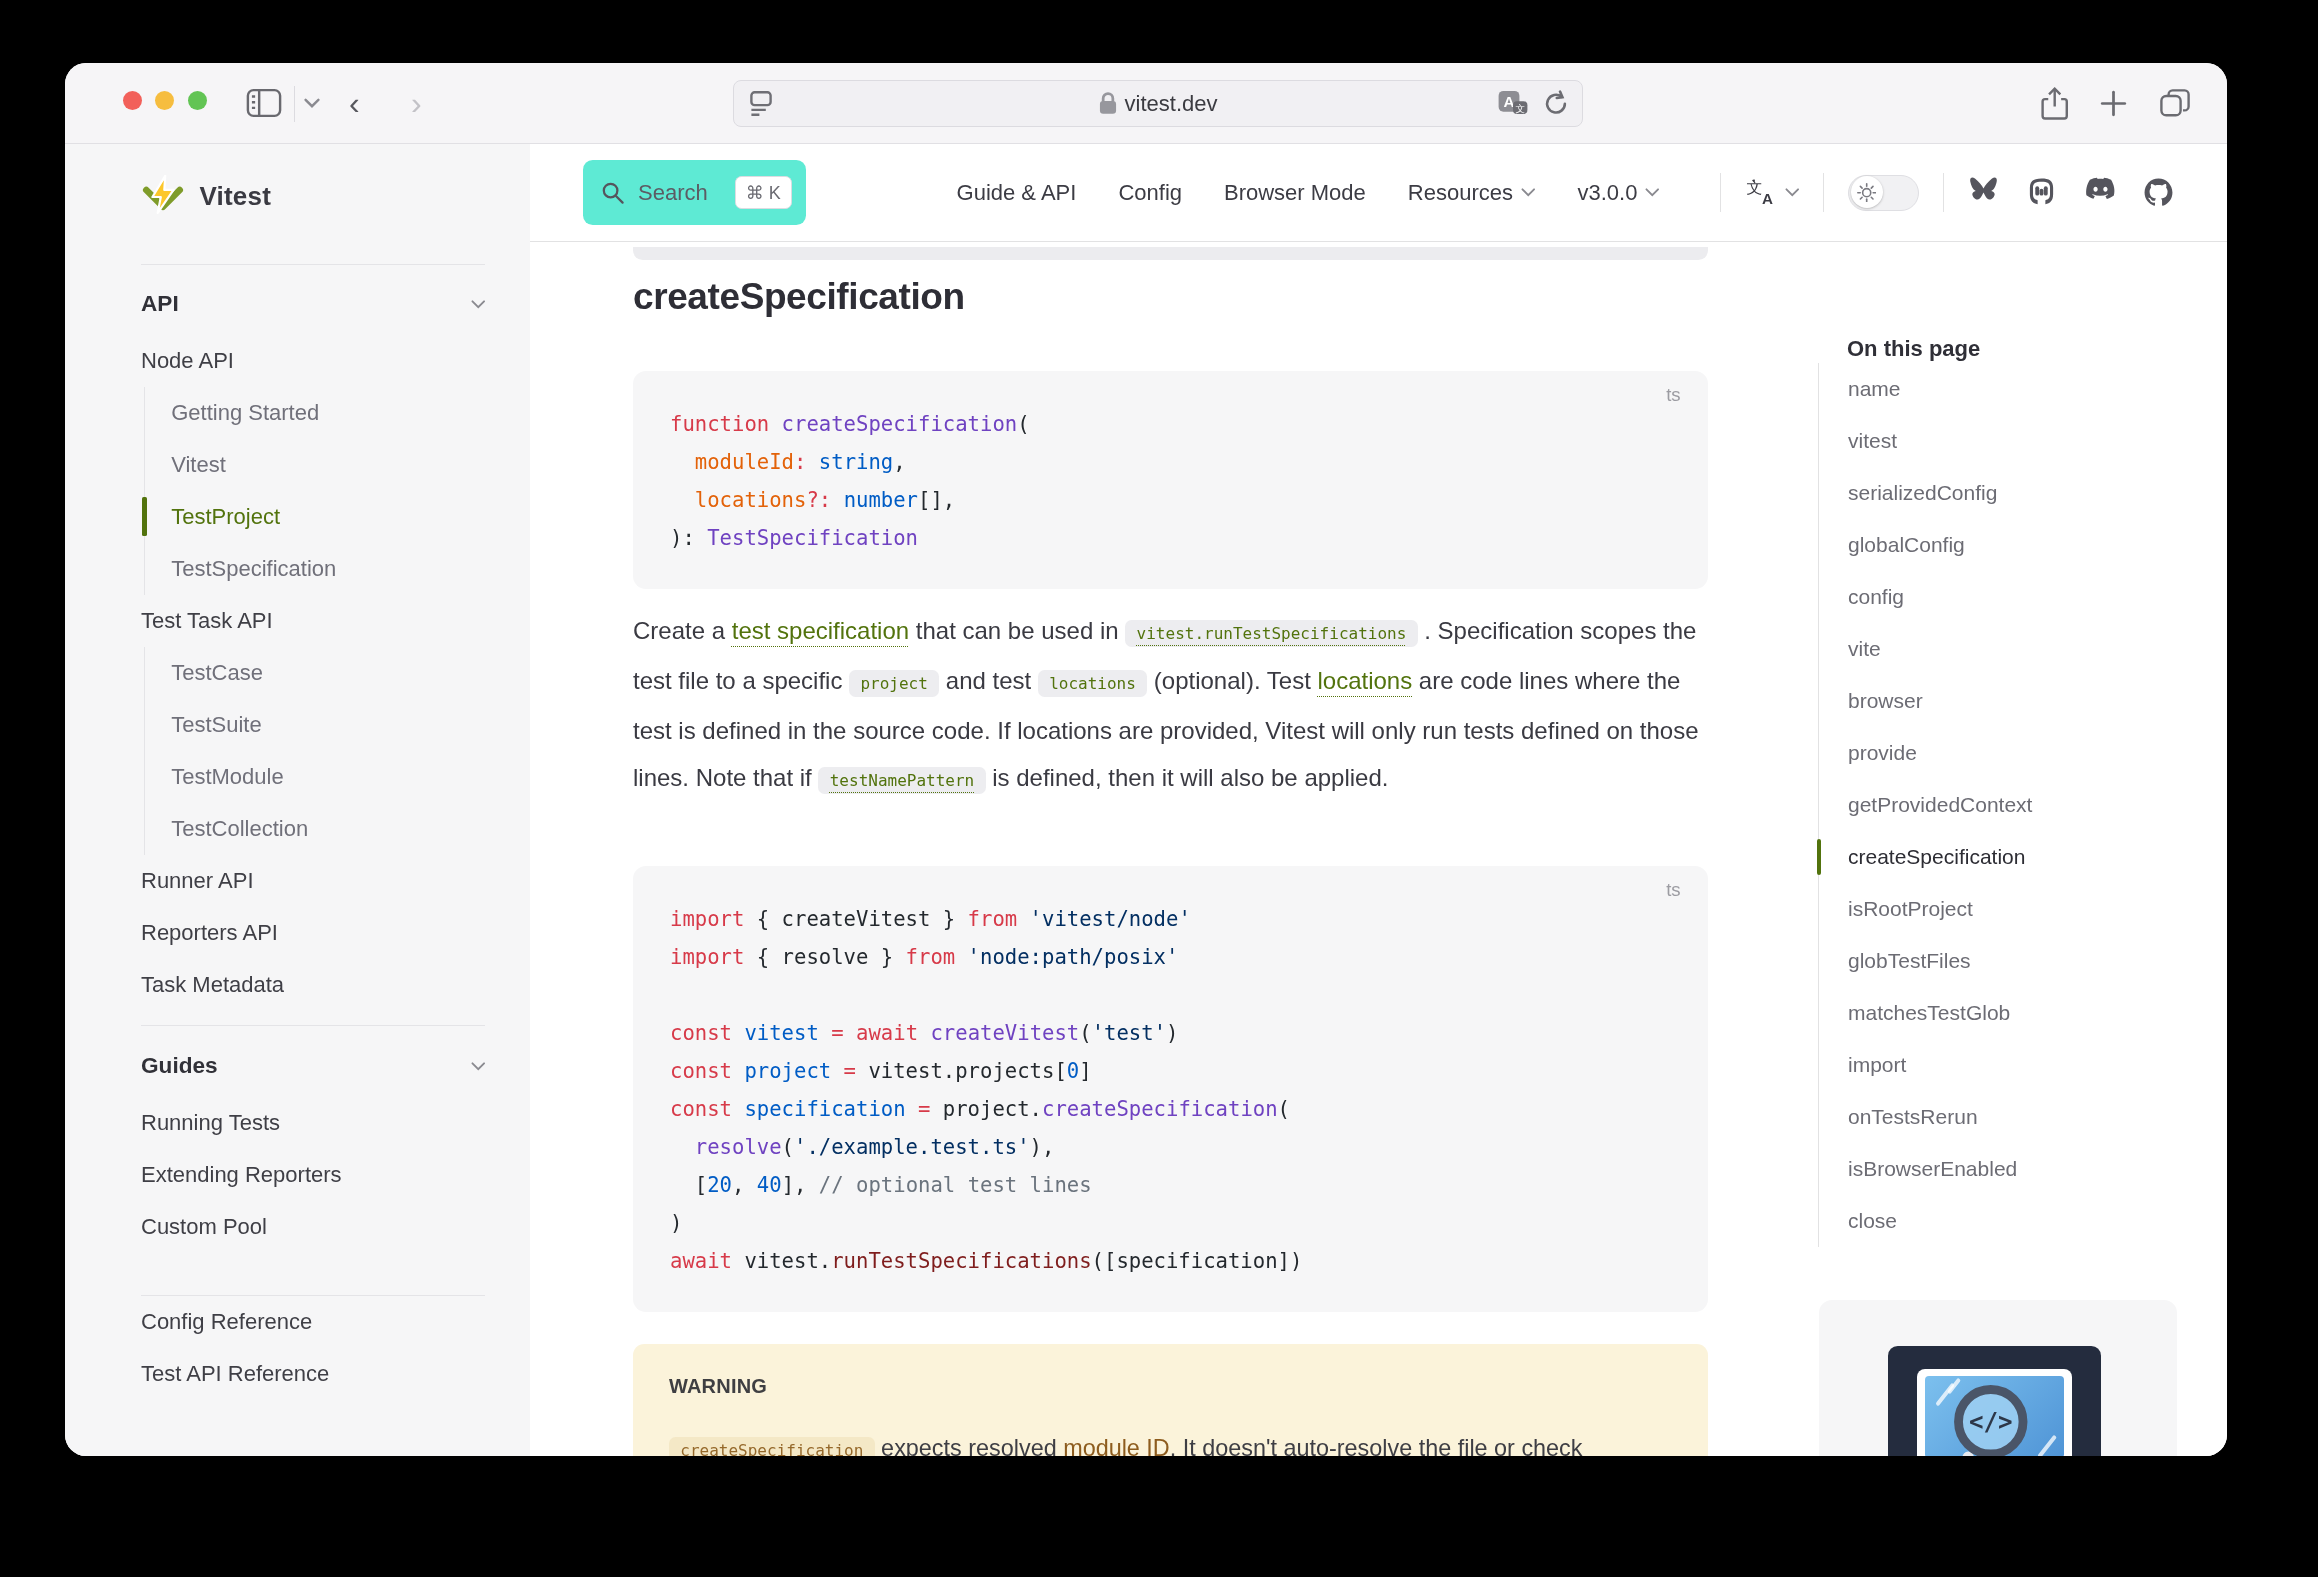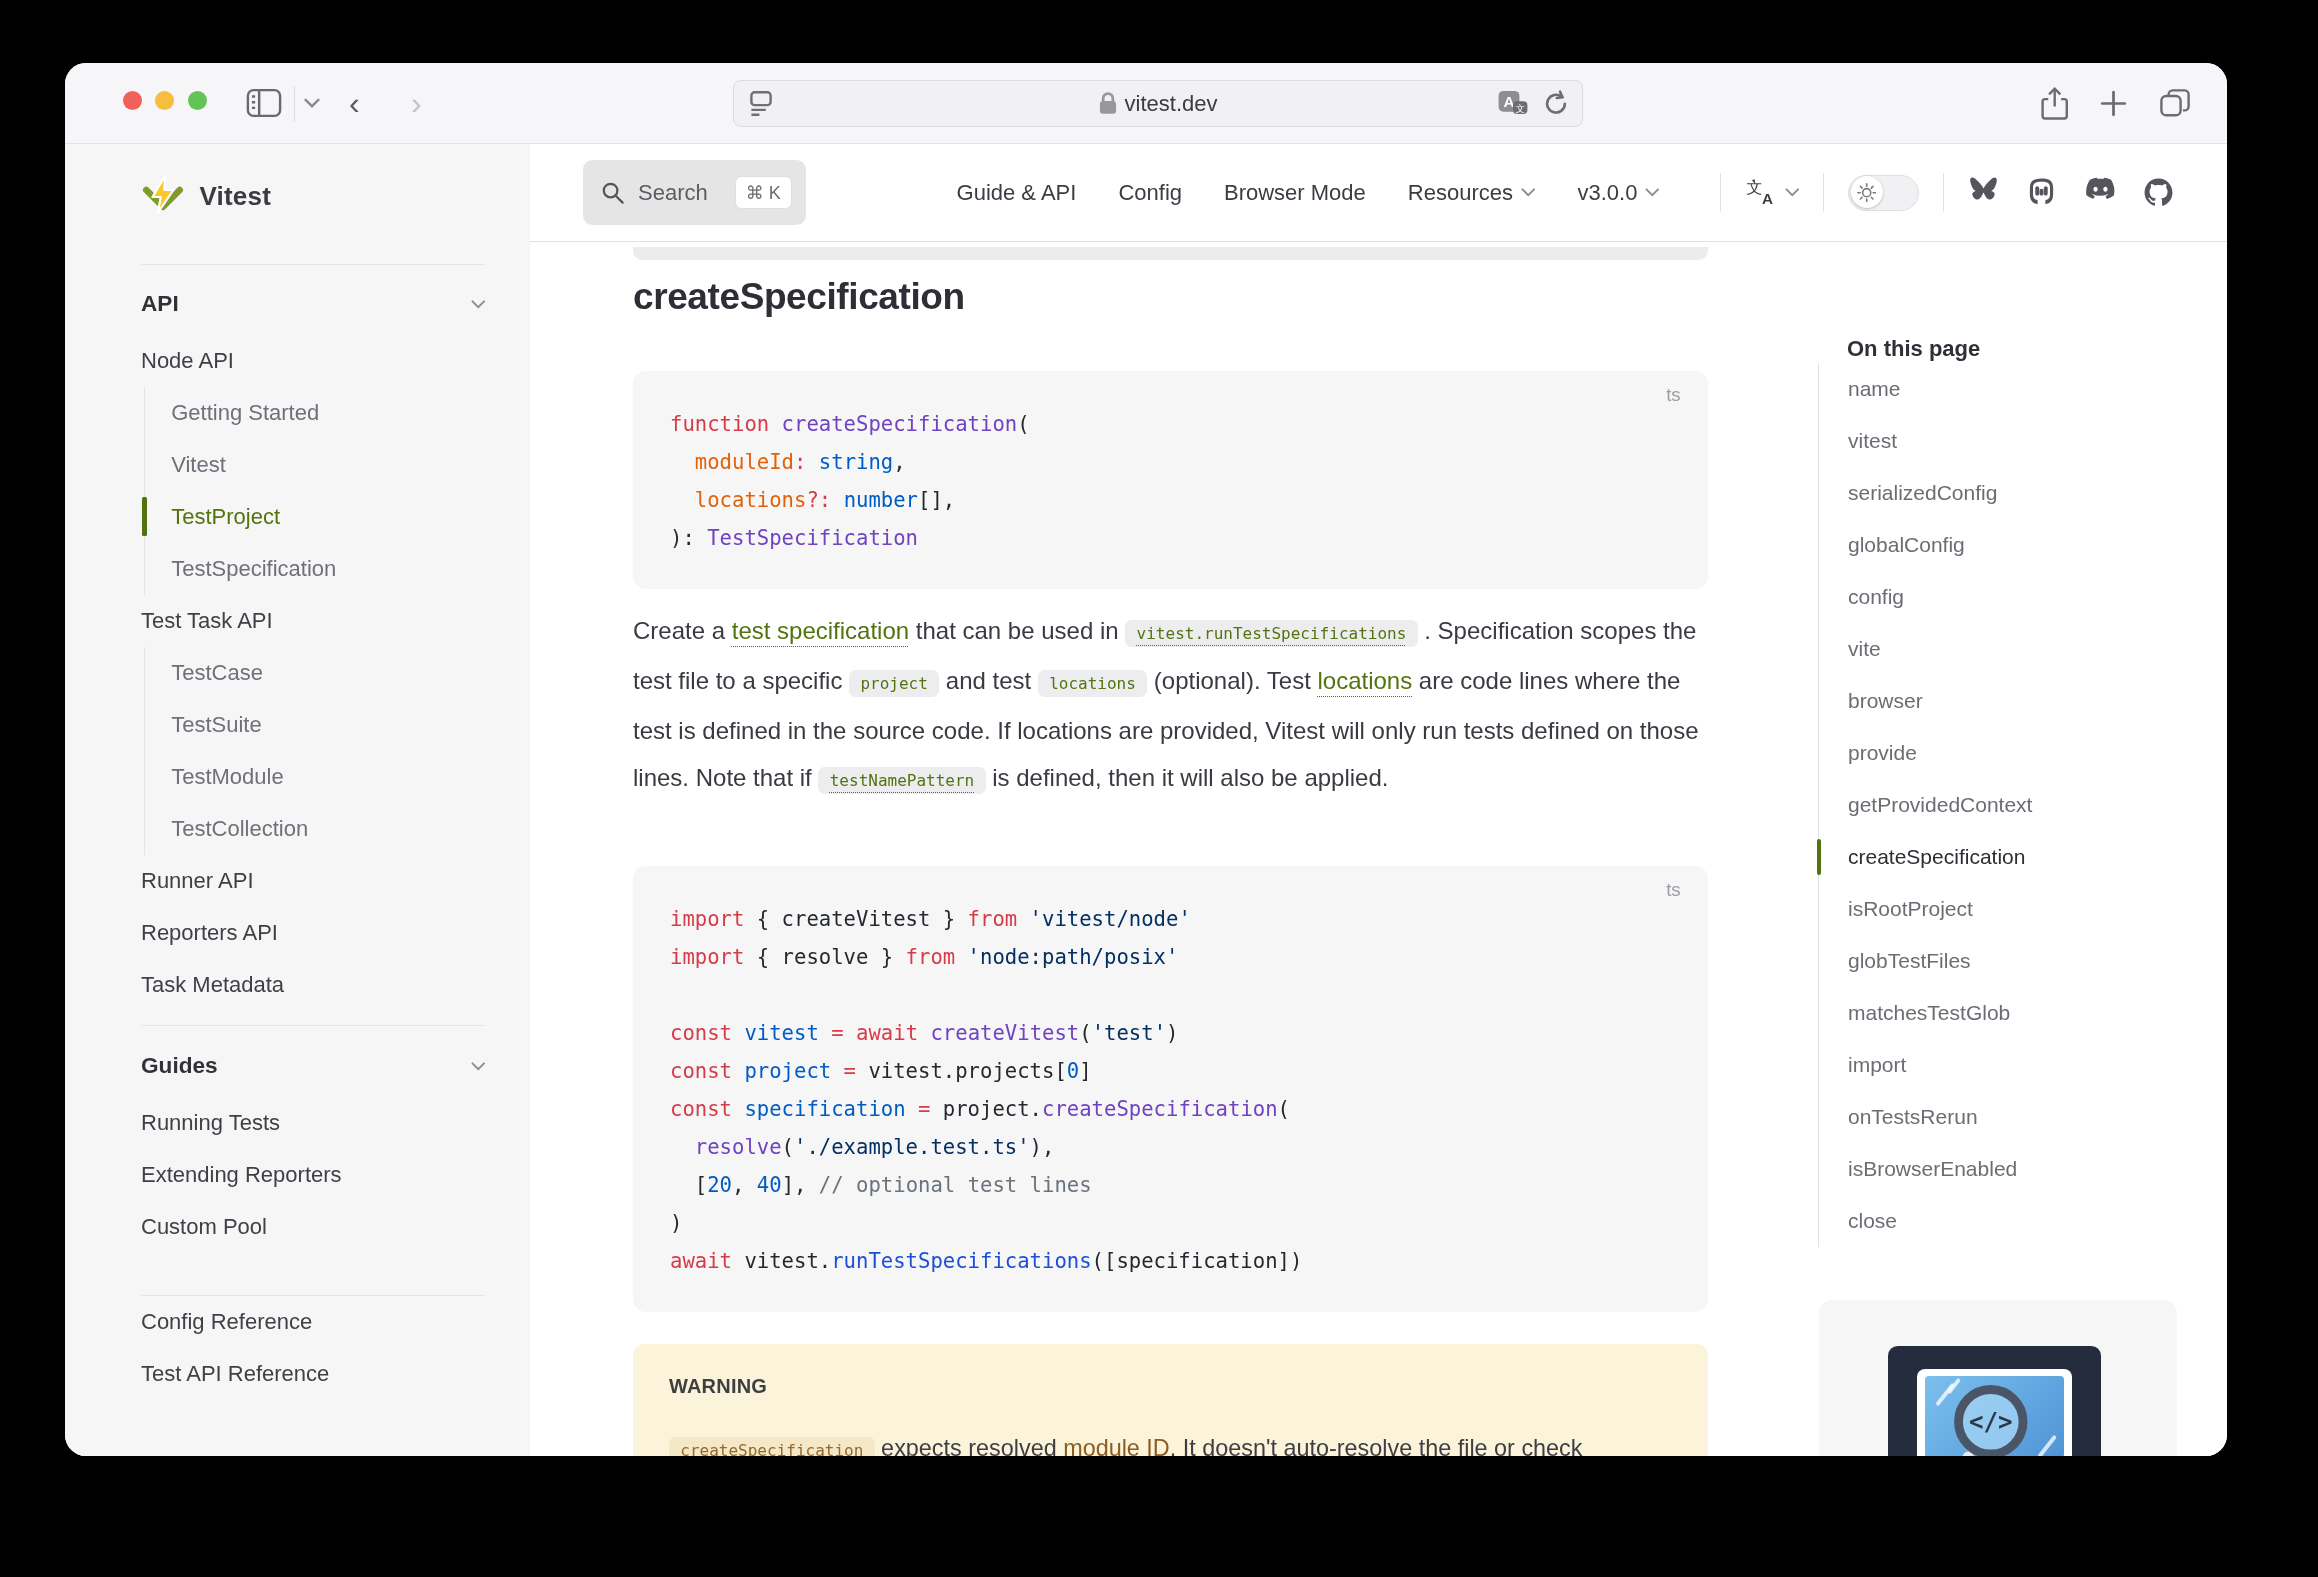--- a/index.html
+++ b/index.html
@@ -48,21 +48,21 @@
   .sb-group .sb-item.active { color:#52730d; }
   .sb-group .sb-item.active::before { content:""; position:absolute; left:-29px; top:6.5px; bottom:6.5px;
     width:4.8px; background:#52730d; border-radius:1.6px; }
   .sb-section { margin-bottom:8px; }
   .sb-section .sb-divider { margin-top:14.5px; }
   .sb-section.plain { padding-top:19.4px; }
 
   
   .navbar { position:absolute; left:465px; right:0; top:81px; height:98px; background:#fff;
     border-bottom:0.8px solid #e2e2e3; display:flex; align-items:center; padding:0 53px; }
-  .searchbtn { display:flex; align-items:center; gap:13px; background:#e5e5e5;
+  .searchbtn { display:flex; align-items:center; gap:13px; background:#5eead4;
     border-radius:9.7px; height:65px; padding:0 14.5px 0 18px; width:223px; }
   .searchbtn .s-label { font-size:22px; color:#5c5c64; font-weight:500; flex:1; }
   .kbd { background:#fff; border:0.8px solid #dcdce1; border-radius:6.5px; padding:4.8px 9.7px;
     font-size:18px; color:#6b6b72; }
   .nav-right { margin-left:auto; display:flex; align-items:center; gap:0; }
   .nav-links { display:flex; align-items:center; gap:42px; margin-right:36px; }
   .nav-link { display:flex; align-items:center; gap:8px; font-size:22px; font-weight:500; color:#3c3c44; }
   .chev { width:14.5px; height:14.5px; }
   .nav-sep { width:0.8px; height:39px; background:#e2e2e3; margin:0 24px; }
   .toggle { width:71px; height:36px; border-radius:18px; background:#f1f1f3; border:0.8px solid #dfdfe3; position:relative; }
@@ -383,21 +383,21 @@
       <div>
           <div class="codeline"><span style="color: rgb(215, 58, 73);">import</span><span style="color: rgb(36, 41, 46);"> { createVitest } </span><span style="color: rgb(215, 58, 73);">from</span><span style="color: rgb(36, 41, 46);"> </span><span style="color: rgb(3, 47, 98);">'vitest/node'</span></div>
           <div class="codeline"><span style="color: rgb(215, 58, 73);">import</span><span style="color: rgb(36, 41, 46);"> { resolve } </span><span style="color: rgb(215, 58, 73);">from</span><span style="color: rgb(36, 41, 46);"> </span><span style="color: rgb(3, 47, 98);">'node:path/posix'</span></div>
           <div class="codeline">&nbsp;</div>
           <div class="codeline"><span style="color: rgb(215, 58, 73);">const</span><span style="color: rgb(36, 41, 46);"> </span><span style="color: rgb(0, 92, 197);">vitest</span><span style="color: rgb(36, 41, 46);"> </span><span style="color: rgb(215, 58, 73);">=</span><span style="color: rgb(36, 41, 46);"> </span><span style="color: rgb(215, 58, 73);">await</span><span style="color: rgb(36, 41, 46);"> </span><span style="color: rgb(111, 66, 193);">createVitest</span><span style="color: rgb(36, 41, 46);">(</span><span style="color: rgb(3, 47, 98);">'test'</span><span style="color: rgb(36, 41, 46);">)</span></div>
           <div class="codeline"><span style="color: rgb(215, 58, 73);">const</span><span style="color: rgb(36, 41, 46);"> </span><span style="color: rgb(0, 92, 197);">project</span><span style="color: rgb(36, 41, 46);"> </span><span style="color: rgb(215, 58, 73);">=</span><span style="color: rgb(36, 41, 46);"> vitest.projects[</span><span style="color: rgb(0, 92, 197);">0</span><span style="color: rgb(36, 41, 46);">]</span></div>
           <div class="codeline"><span style="color: rgb(215, 58, 73);">const</span><span style="color: rgb(36, 41, 46);"> </span><span style="color: rgb(0, 92, 197);">specification</span><span style="color: rgb(36, 41, 46);"> </span><span style="color: rgb(215, 58, 73);">=</span><span style="color: rgb(36, 41, 46);"> project.</span><span style="color: rgb(111, 66, 193);">createSpecification</span><span style="color: rgb(36, 41, 46);">(</span></div>
           <div class="codeline"><span style="color: rgb(36, 41, 46);">  </span><span style="color: rgb(111, 66, 193);">resolve</span><span style="color: rgb(36, 41, 46);">(</span><span style="color: rgb(3, 47, 98);">'./example.test.ts'</span><span style="color: rgb(36, 41, 46);">),</span></div>
           <div class="codeline"><span style="color: rgb(36, 41, 46);">  [</span><span style="color: rgb(0, 92, 197);">20</span><span style="color: rgb(36, 41, 46);">, </span><span style="color: rgb(0, 92, 197);">40</span><span style="color: rgb(36, 41, 46);">], </span><span style="color: rgb(106, 115, 125);">// optional test lines</span></div>
           <div class="codeline"><span style="color: rgb(36, 41, 46);">)</span></div>
-          <div class="codeline"><span style="color: rgb(215, 58, 73);">await</span><span style="color: rgb(36, 41, 46);"> vitest.</span><span style="color: #1d4ed8; margin-top: 44px;">runTestSpecifications</span><span style="color: rgb(36, 41, 46);">([specification])</span></div>
+          <div class="codeline"><span style="color: rgb(215, 58, 73);">await</span><span style="color: rgb(36, 41, 46);"> vitest.</span><span style="color: #7f1d1d; margin-top: 44px;">runTestSpecifications</span><span style="color: rgb(36, 41, 46);">([specification])</span></div>
         </div>
     </div>
 
     <div class="warnbox">
       <div class="warn-title">WARNING</div>
       <div class="warn-body"><span class="chip">createSpecification</span><span> expects resolved </span><span class="warn-link">module ID</span><span>. It doesn't auto-resolve the file or check</span></div>
 
     </div>
 
     <div class="aside">

